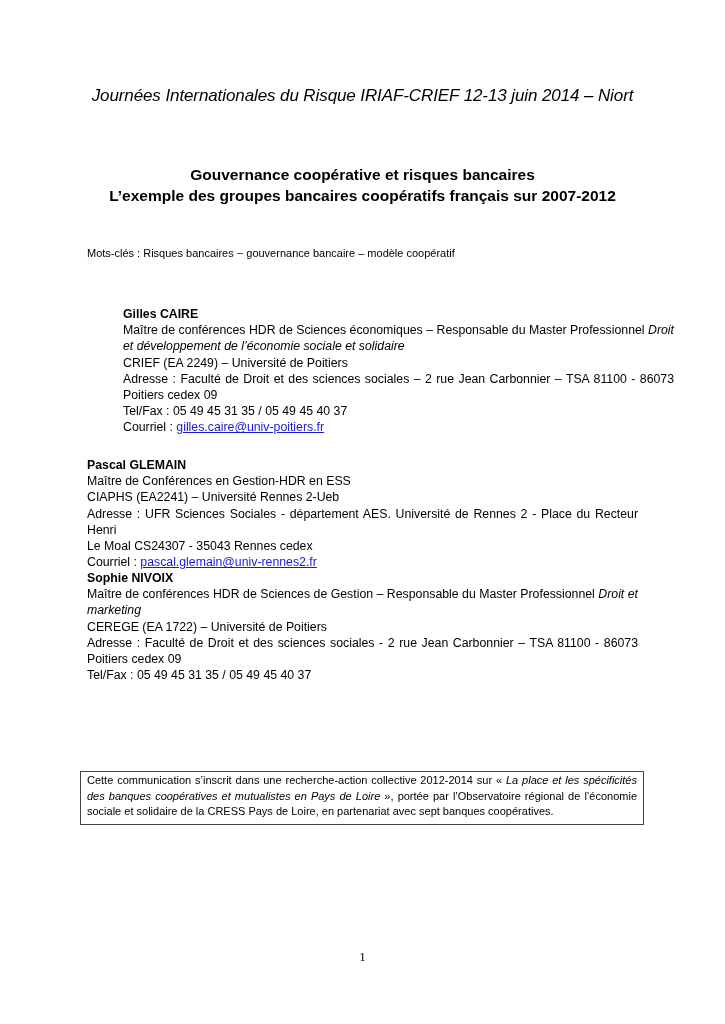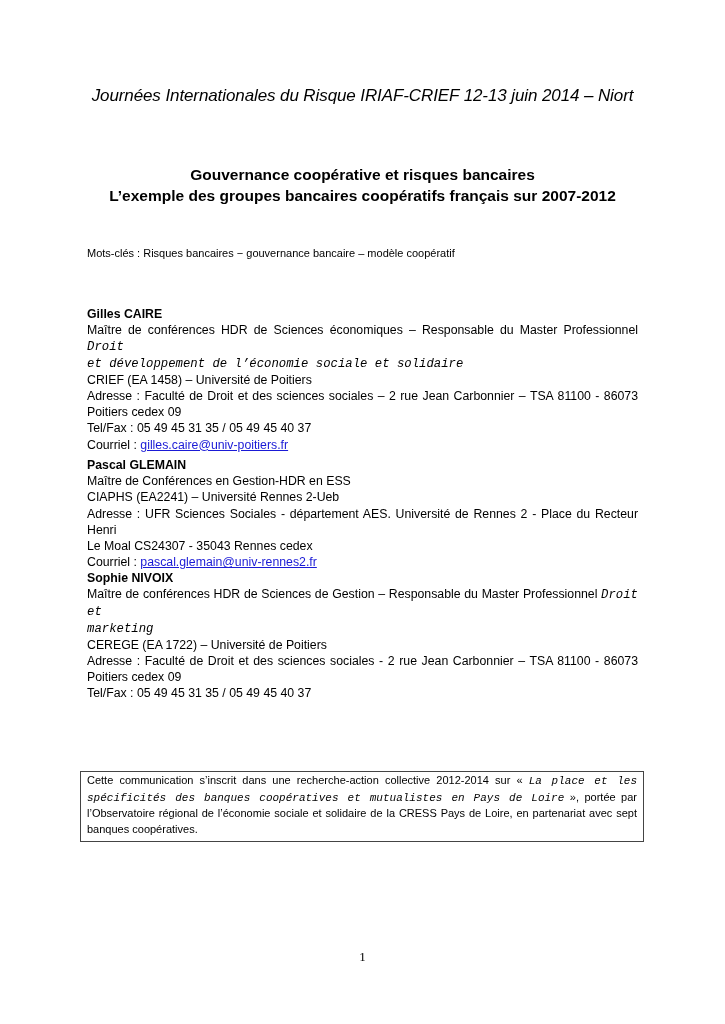--- a/index.html
+++ b/index.html
@@ -5,22 +5,22 @@
     html, body { margin: 0; padding: 0; background: #ffffff; }
     body { width: 725px; height: 1024px; position: relative; overflow: hidden; font-family: "Liberation Sans", sans-serif; color: #000; }
     .page { position: absolute; left: 0; top: 0; width: 604px; height: 1024px; background: #fff; }
     .conf-title { position: absolute; top: 86px; left: 0; width: 725px; text-align: center; font-style: italic; font-size: 17px; letter-spacing: -0.1px; }
     .main-title { position: absolute; top: 164px; left: 0; width: 725px; text-align: center; font-weight: bold; font-size: 15.5px; line-height: 21px; }
     .keywords { position: absolute; top: 247px; left: 87px; font-size: 11px; }
     .author { position: absolute; left: 87px; width: 551px; font-size: 12.3px; line-height: 16.2px; }
     .author .name { font-weight: bold; }
     .author .just-full { text-align: justify; text-align-last: justify; }
     .author a { color: #1a1ad6; text-decoration: underline; }
-    .it { font-style: italic; font-family: Liberation Mono, monospace; }
-    .a1 { top: 306px; }
+    .it { font-style: italic; }
+    .a1 { top: 306px; margin-left: 36px; }
     .a2 { top: 457px; }
     .a3 { top: 570px; }
     .note-box { position: absolute; left: 80px; top: 771px; width: 564px; border: 1px solid #444; padding: 1px 6px 4px 6px; font-size: 11px; line-height: 15.6px; text-align: justify; box-sizing: border-box; }
     .page-num { position: absolute; top: 949px; left: 0; width: 725px; text-align: center; font-family: "Liberation Serif", serif; font-size: 13px; }
   </style>
 </head>
 <body>
 
 <div class="page">
 
@@ -30,21 +30,21 @@
     <div>Gouvernance coopérative et risques bancaires</div>
     <div>L’exemple des groupes bancaires coopératifs français sur 2007-2012</div>
   </div>
 
   <div class="keywords">Mots-clés : Risques bancaires − gouvernance bancaire – modèle coopératif</div>
 
   <div class="author a1">
     <div class="name">Gilles CAIRE</div>
     <div class="just-full"><span>Maître de conférences HDR de Sciences économiques – Responsable du Master Professionnel </span><span class="it">Droit</span></div>
     <div class="it">et développement de l’économie sociale et solidaire</div>
-    <div>CRIEF (EA 1458) – Université de Poitiers</div>
+    <div>CRIEF (EA 2249) – Université de Poitiers</div>
     <div class="just-full">Adresse : Faculté de Droit et des sciences sociales – 2 rue Jean Carbonnier – TSA 81100 -   86073</div>
     <div>Poitiers cedex 09</div>
     <div>Tel/Fax : 05 49 45 31 35 / 05 49 45 40 37</div>
     <div><span>Courriel : </span><a href="#">gilles.caire@univ-poitiers.fr</a></div>
   </div>
 
   <div class="author a2">
     <div class="name">Pascal GLEMAIN</div>
     <div>Maître de Conférences en Gestion-HDR en ESS</div>
     <div>CIAPHS (EA2241) – Université Rennes 2-Ueb</div>

